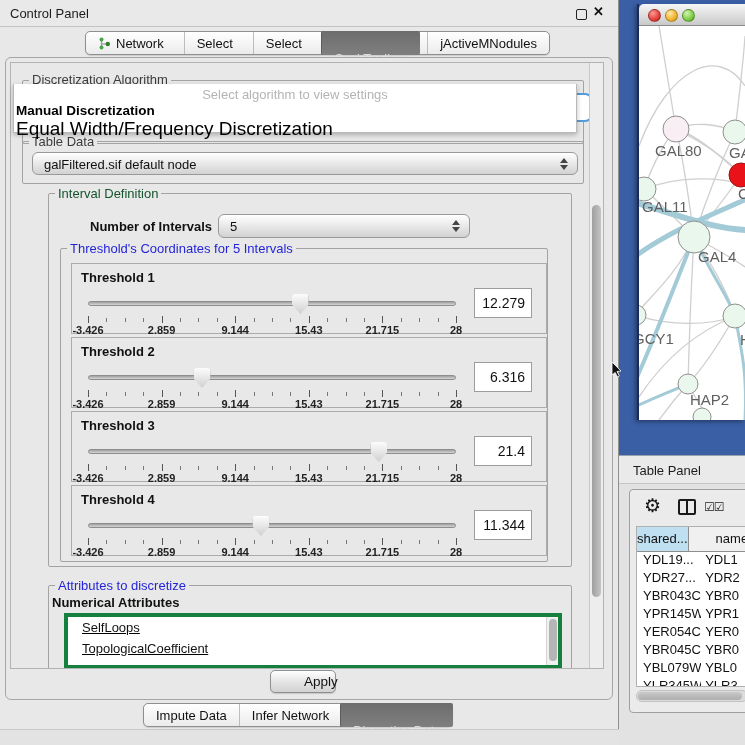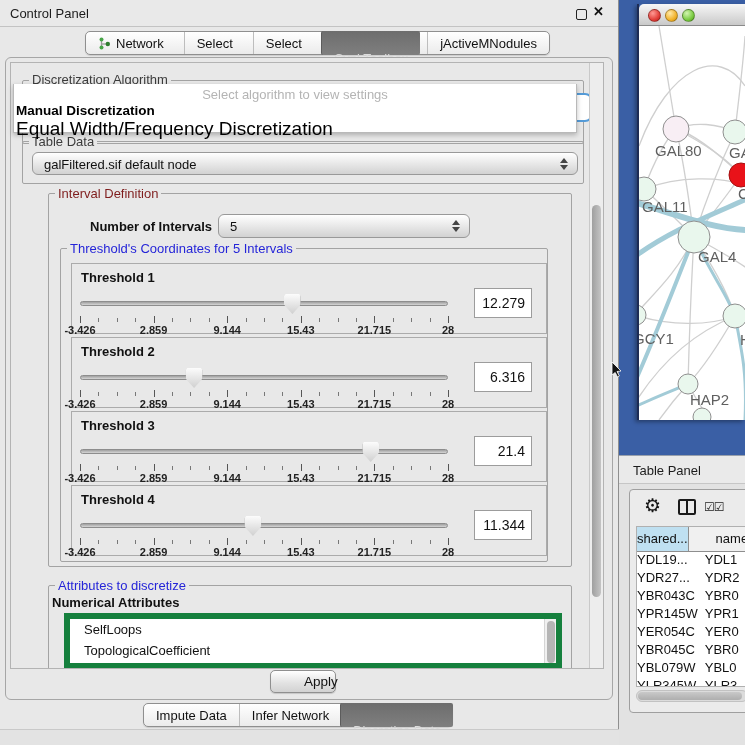--- a/index.html
+++ b/index.html
@@ -24,21 +24,21 @@
 
   
   #outer-panel { position:absolute; left:5px; top:57px; width:608px; height:643px; border:1px solid #a6a6a6; border-radius:6px; background:#e8e8e8; }
   #viewport { position:absolute; left:4px; top:4px; width:594px; height:607px; border:1px solid #b3b3b3; background:#e8e8e8; overflow:hidden; }
   #vscroll { position:absolute; right:1px; top:1px; width:14px; height:605px; background:#ededed; border-left:1px solid #c9c9c9; }
   #vscroll .thumb { position:absolute; left:2px; top:142px; width:9px; height:392px; background:linear-gradient(90deg,#9f9f9f,#c4c4c4); border-radius:5px; }
 
   
   .group { position:absolute; border:1px solid #a3a3a3; border-radius:2px; }
   .gtitle { position:absolute; font-size:13px; background:#e8e8e8; padding:0 3px; white-space:nowrap; }
-  .g-green { color:#7f1d1d; }
+  .g-green { color:#14532d; }
   .g-blue  { color:#2525d8; }
   .g-dark  { color:#3c3c3c; }
 
   
   .combo { position:absolute; border:1px solid #999; border-radius:6px; background:linear-gradient(#ffffff,#e6e6e6 55%,#d2d2d2); font-size:13px; color:#111; }
   .combo .val { position:absolute; left:11px; top:50%; transform:translateY(-50%); white-space:nowrap; }
   .stepper { position:absolute; right:9px; top:50%; transform:translateY(-50%); width:8px; height:12px; }
   .stepper i { position:absolute; left:0; width:0; height:0; border-left:4px solid transparent; border-right:4px solid transparent; }
   .stepper .up { top:0; border-bottom:5px solid #444; }
   .stepper .dn { bottom:0; border-top:5px solid #444; }
@@ -48,32 +48,32 @@
 
   
   #popup { position:absolute; left:13px; top:84px; width:564px; height:49px; background:#fff; border:1px solid #b9b9b9; border-top:none; box-shadow:0 2px 5px rgba(0,0,0,.25); z-index:40; }
   #popup .prompt { position:absolute; left:0; right:0; top:3px; text-align:center; font-size:13px; color:#b4b4b4; }
   #popup .opt1 { position:absolute; left:2px; top:19px; font-size:13.5px; font-weight:bold; color:#000; }
   #popup .opt2 { position:absolute; left:2px; top:34px; font-size:19px; color:#000; }
 
   
   .thr { position:absolute; left:60px; width:476px; height:71px; border:1px solid #ababab; background:#e8e8e8; }
   .thr-label { position:absolute; left:9px; top:6px; font-size:13px; font-weight:bold; color:#111; }
-  .sl { position:absolute; left:8px; top:28px; width:368px; height:40px;text-decoration:underline; }
+  .sl { position:absolute; left:16px; top:28px; width:368px; height:40px;text-decoration:underline; }
   .sl-track { position:absolute; left:0; right:0; top:9px; height:5px; border-radius:3px; background:linear-gradient(#9f9f9f,#d6d6d6); border:1px solid #8d8d8d; }
   .sl-thumb { position:absolute; top:2px; width:17px; height:20px; transform:translateX(-50%); background:linear-gradient(#fcfcfc,#d0d0d0); clip-path:polygon(10% 0,90% 0,100% 12%,100% 52%,50% 100%,0 52%,0 12%); filter:drop-shadow(0 0 1px #707070); }
   .sl-ticks { position:absolute; left:0; right:0; top:24px; height:8px; }
   .sl-ticks .tick { position:absolute; top:2px; width:1px; height:4px; background:#777; }
   .sl-ticks .tick.major { top:0; height:7px; background:#555; }
   .sl-ticklabels { position:absolute; left:0; right:0; top:32px; height:12px; }
   .sl-ticklabels span { position:absolute; transform:translateX(-50%); font-size:11px; font-weight:bold; color:#222; white-space:nowrap; }
   .thr-value { position:absolute; right:14px; top:24px; width:58px; height:30px; background:#fff; border:1px solid #9c9c9c; font-size:14px; color:#111; text-align:right; line-height:28px; padding-right:6px; }
 
   
-  #attr-list { position:absolute; left:58px; top:612px; width:498px; height:56px; background:#fff; border:6px solid #15803d; overflow:hidden; }
+  #attr-list { position:absolute; left:58px; top:612px; width:498px; height:56px; background:#fff; border:4px solid #15803d; overflow:hidden;text-decoration:underline; }
   .attr-item { font-size:13px; color:#111; padding:3px 0 2px 14px; height:21px; }
   #attr-scroll { position:absolute; right:0px; top:0; width:12px; height:100%; background:#f0f0f0; border-left:1px solid #d5d5d5; }
   #attr-scroll .thumb { position:absolute; left:2px; top:2px; width:8px; height:42px; background:#b5b5b5; border-radius:4px; }
 
   
   #apply-btn { position:absolute; left:269px; top:671px; width:66px; height:23px; border:1px solid #8f8f8f; border-radius:5px; background:linear-gradient(#ffffff,#e3e3e3 55%,#d2d2d2); font-size:13.5px; color:#111; text-align:center; line-height:21px; box-shadow:0 1px 1px rgba(0,0,0,.15); }
 
   #bottom-strip { position:absolute; left:0; top:729px; width:619px; height:16px; background:#e3e3e3; border-top:1px solid #c9c9c9; }
 
   
@@ -92,21 +92,21 @@
   #tp-inner { position:absolute; left:10px; top:5px; width:130px; height:224px; background:#ebebeb; border:1px solid #9f9f9f; border-radius:4px; }
   #tp-gear { position:absolute; left:14px; top:4px; font-size:19px; color:#141414; }
   #tp-colicon { position:absolute; left:48px; top:9px; width:18px; height:16px; border:2px solid #1a1a1a; border-radius:2px; }
   #tp-colicon::after { content:""; position:absolute; left:6px; top:0; width:2px; height:12px; background:#1a1a1a; }
   #tp-checks { position:absolute; left:74px; top:10px; font-size:12px; color:#222; letter-spacing:-1px; }
   #tp-table { position:absolute; left:6px; top:36px; width:118px; height:161px; background:#fff; border:1px solid #b0b0b0; overflow:hidden; }
   #tp-head { display:flex; height:25px; border-bottom:1px solid #8e8e8e; }
   #tp-head .h1 { width:74px; background:#bfe0f1; border-right:1px solid #8e8e8e; font-size:13px; color:#111; text-align:center; line-height:24px; }
   #tp-head .h2 { width:110px; background:#f0f0f0; font-size:13px; color:#111; line-height:24px; padding-left:27px; }
   .tp-row { display:flex; height:18px; font-size:13px; color:#111; }
-  .tp-row .c1 { width:74px; overflow:hidden; white-space:nowrap; }
+  .tp-row .c1 { width:74px; padding-left:6px; overflow:hidden; white-space:nowrap; }
   .tp-row .c2 { width:60px; padding-left:4px; overflow:hidden; white-space:nowrap; }
   #tp-hscroll { position:absolute; left:6px; top:200px; width:112px; height:12px; background:#dcdcdc; border:1px solid #c2c2c2; border-radius:6px; }
   #tp-hscroll .thumb { position:absolute; left:1px; top:1px; width:104px; height:8px; background:linear-gradient(#c9c9c9,#aeaeae); border-radius:4px; }
 
   #cursor { position:absolute; left:611px; top:362px; z-index:60; }
 
   svg text { font-family:"Liberation Sans", sans-serif; }
 </style>
 </head>
 <body>

